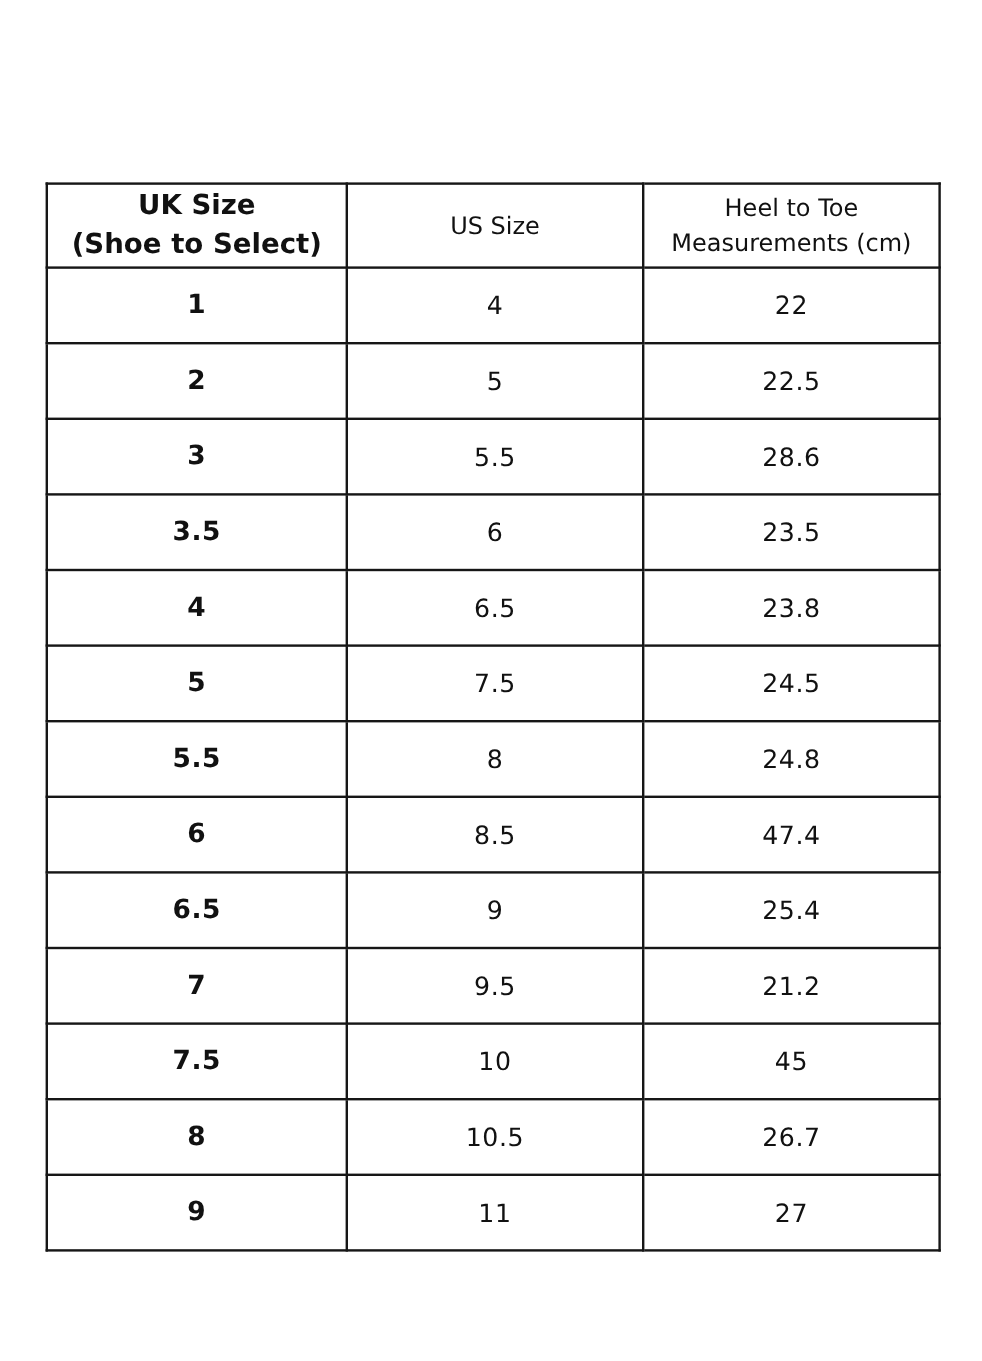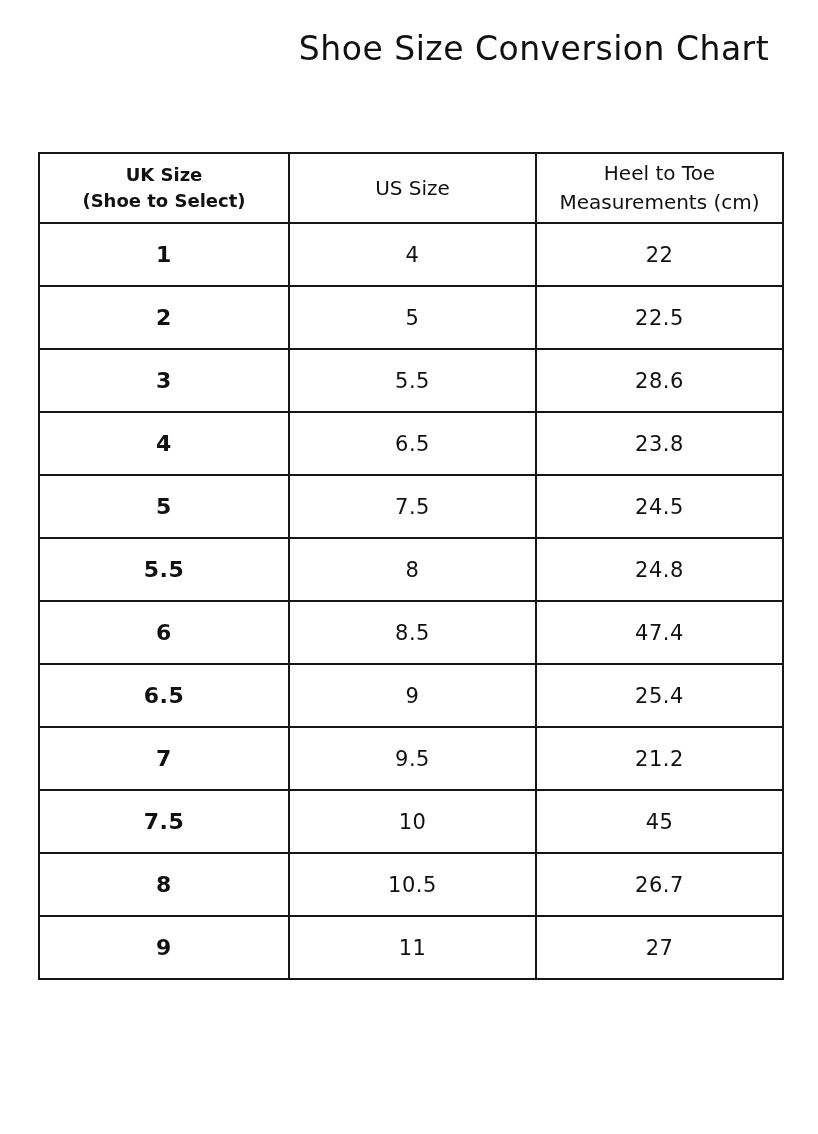--- a/index.html
+++ b/index.html
@@ -46,40 +46,39 @@
     background: #ffffff;
   }
   .size-table thead th {
     height: 68px;
     font-size: 20px;
     font-weight: normal;
     line-height: 1.45;
   }
   .size-table thead th.col-uk {
     font-weight: bold;
-    font-size: 18px;
+    font-size: 23px;
   }
   .size-table tbody td {
     height: 61px;
     font-size: 21px;
     letter-spacing: 0.5px;
   }
   .size-table tbody td.uk-cell {
     font-weight: bold;
     font-size: 22px;
   }
   .hdr-line {
     display: block;
   }
 </style>
 </head>
 <body>
 
 <div class="title-block">
-  <div class="title-line">Shoe Size Conversion Chart</div>
 </div>
 
 <table class="size-table">
   <colgroup>
     <col style="width:250px">
     <col style="width:247px">
     <col style="width:247px">
   </colgroup>
   <thead>
     <tr>
@@ -104,20 +103,25 @@
   </tr>
       <tr>
     <td class="uk-cell">2</td>
     <td class="us-cell">5</td>
     <td class="cm-cell">22.5</td>
   </tr>
       <tr>
     <td class="uk-cell">3</td>
     <td class="us-cell">5.5</td>
     <td class="cm-cell">28.6</td>
+  </tr>
+      <tr>
+    <td class="uk-cell">3.5</td>
+    <td class="us-cell">6</td>
+    <td class="cm-cell">23.5</td>
   </tr>
       <tr>
     <td class="uk-cell">4</td>
     <td class="us-cell">6.5</td>
     <td class="cm-cell">23.8</td>
   </tr>
       <tr>
     <td class="uk-cell">5</td>
     <td class="us-cell">7.5</td>
     <td class="cm-cell">24.5</td>

